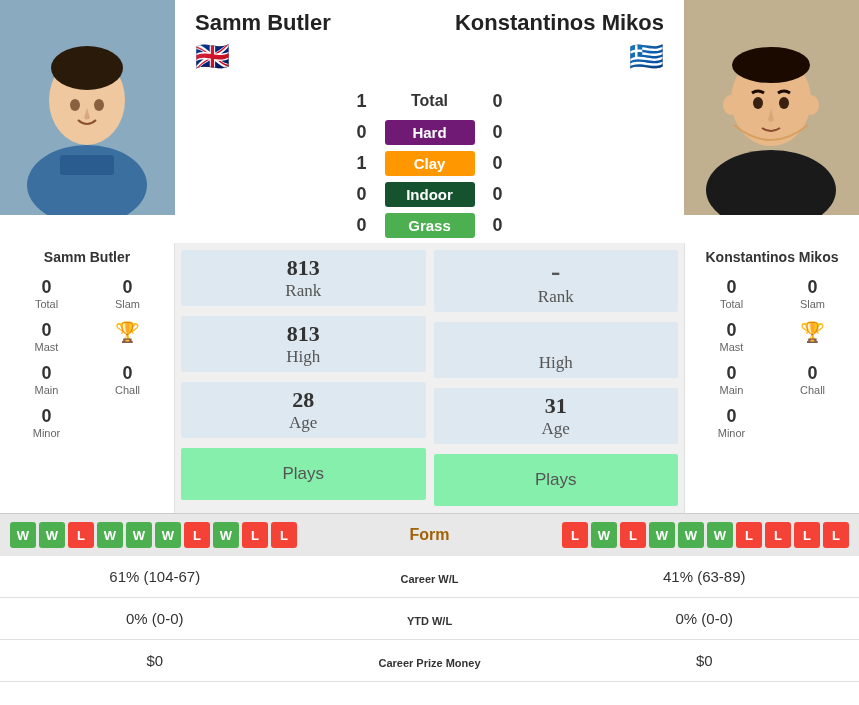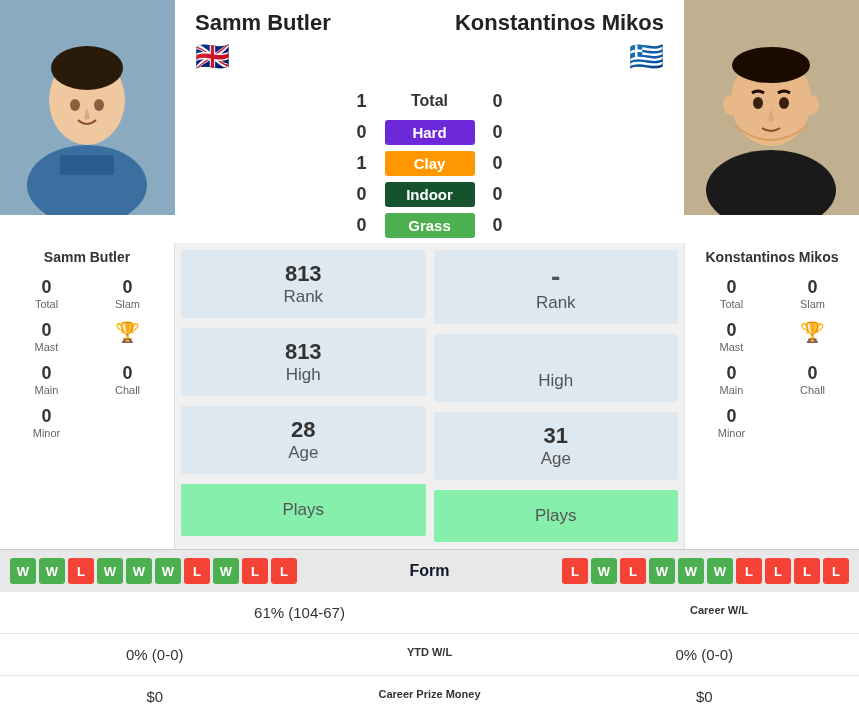--- a/index.html
+++ b/index.html
@@ -59,21 +59,21 @@
       text-align: center;
     }
 
     .badge-total {
       background: transparent;
       color: #333;
       font-size: 16px;
       font-weight: bold;
     }
 
-    .badge-hard { background: #6d28d9; }
+    .badge-hard { background: #701a75; }
     .badge-clay { background: #FF9800; }
     .badge-indoor { background: #14532d; }
     .badge-grass { background: #4CAF50; }
 
     
     .stats-section {
       display: flex;
       background: #f0f0f0;
     }
 
@@ -112,23 +112,24 @@
     }
 
     .trophy-icon {
       font-size: 20px;
       color: #4a90d9;
     }
 
     .stat-box {
       background: #dde8f0;
       margin: 3px 0;
-      padding: 11px;
+      padding: 5px;
       text-align: center;
       border-radius: 2px;
+      font-family: Liberation Serif, serif;
     }
 
     .stat-box-value {
       font-size: 22px;
       font-weight: bold;
       color: #333;
       display: block;
     }
 
     .stat-box-label {
@@ -167,21 +168,21 @@
       gap: 3px;
       flex-wrap: wrap;
       justify-content: flex-end;
     }
 
     .form-label {
       flex: 0 0 120px;
       text-align: center;
       font-size: 16px;
       font-weight: bold;
-      color: #0f172a;
+      color: #a16207;
     }
 
     .form-badge {
       width: 26px;
       height: 26px;
       border-radius: 3px;
       display: flex;
       align-items: center;
       justify-content: center;
       font-size: 13px;
@@ -192,21 +193,21 @@
     .form-w { background: #4CAF50; }
     .form-l { background: #F44336; }
 
     
     .bottom-rows {
       background: #fff;
     }
 
     .bottom-row {
       display: flex;
-      align-items: flex-start;
+      align-items: flex-end;
       border-bottom: 1px solid #e0e0e0;
       padding: 12px 10px;
     }
 
     .bottom-row-label {
       flex: 0 0 260px;
       text-align: center;
       font-size: 11px;
       font-weight: bold;
       color: #333;
@@ -524,20 +525,21 @@
         <div class="form-badge form-l">L</div>
         <div class="form-badge form-l">L</div>
       </div>
   </div>
 
   <div class="bottom-rows">
 
     <div class="bottom-row">
       <div class="bottom-row-left">61% (104-67)</div>
       <div class="bottom-row-label">Career W/L</div>
+      <div class="bottom-row-right">41% (63-89)</div>
     </div>
 
     <div class="bottom-row">
       <div class="bottom-row-left">0% (0-0)</div>
       <div class="bottom-row-label">YTD W/L</div>
       <div class="bottom-row-right">0% (0-0)</div>
     </div>
 
     <div class="bottom-row">
       <div class="bottom-row-left">$0</div>

